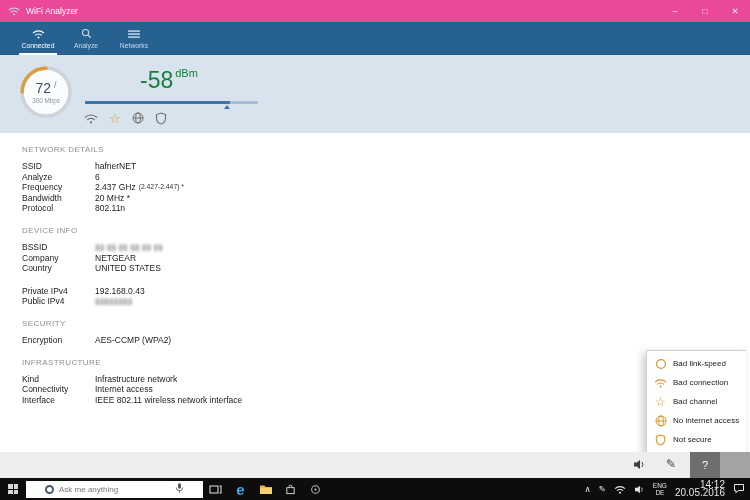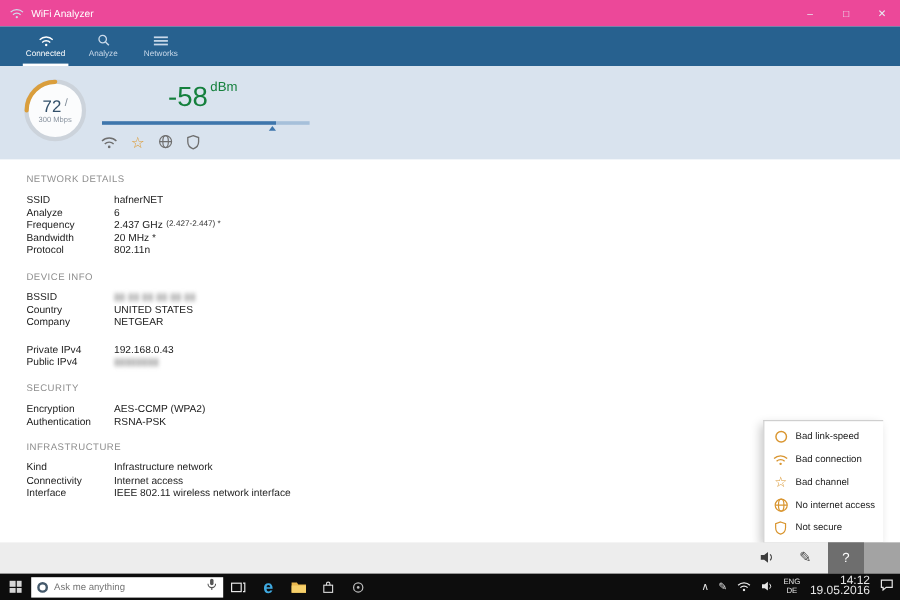--- a/index.html
+++ b/index.html
@@ -43,39 +43,39 @@
   
   .content{position:absolute;top:133px;left:0;right:0;height:319px;background:#fff;padding:12px 0 0 22px}
   .section{margin-bottom:12px}
   .sec-title{font-size:8px;color:#8e8e8e;letter-spacing:.4px;margin-bottom:7px}
   .drow{display:flex;font-size:8.5px;color:#1c1c1c;line-height:10.6px}
   .drow .lbl{width:73px;flex:none}
   .drow .note{font-size:6.8px;margin-left:3px;color:#333;align-self:center}
   .redacted{color:#a8a8a8;filter:blur(1.6px)}
 
   
-  .legend{position:absolute;right:14px;top:350px;width:100px;background:#fff;border:1px solid #cfcfcf;border-right:none;box-shadow:-3px 3px 8px rgba(0,0,0,.22);padding:3px 0}
+  .legend{position:absolute;right:4px;top:350px;width:100px;background:#fff;border:1px solid #cfcfcf;border-right:none;box-shadow:-3px 3px 8px rgba(0,0,0,.22);padding:3px 0}
   .legend-row{display:flex;align-items:center;height:19px;padding-left:7px;gap:6px}
   .licon{width:13px;display:flex;justify-content:center;color:#d9952f}
   .licon-star{font-size:12px;line-height:12px;color:#d9952f}
   .llabel{font-size:8px;color:#222;white-space:nowrap}
 
   
   .cmdbar{position:absolute;top:452px;left:0;right:0;height:26px;background:#ededed;border-top:1px solid:#dcdcdc}
   .cmd-volume{position:absolute;right:104px;top:7px;color:#3d3d3d;display:flex}
   .cmd-pencil{position:absolute;right:74px;top:5px;font-size:12px;color:#3d3d3d}
   .cmd-grayzone{position:absolute;right:0;top:0;width:60px;height:26px;background:#a3a3a3}
   .help-btn{position:absolute;left:0;top:0;width:30px;height:26px;background:#6e6e6e;color:#fff;font-size:11px;display:flex;align-items:center;justify-content:center}
 
   
   .taskbar{position:absolute;bottom:0;left:0;right:0;height:22px;background:#0d0d0d;display:flex;align-items:center}
   .tb-start{width:26px;height:22px;display:flex;align-items:center;justify-content:center}
   .win-logo{display:grid;grid-template-columns:4.5px 4.5px;grid-template-rows:4.5px 4.5px;gap:1px}
   .win-logo i{background:#d6d6d6}
-  .tb-search{width:160px;height:17px;background:#fff;display:flex;align-items:center;padding:0 5px}
+  .tb-search{width:177px;height:17px;background:#fff;display:flex;align-items:center;padding:0 19px}
   .cortana-ring{width:9px;height:9px;border:2px solid #44596b;border-radius:50%;flex:none}
   .tb-search input{border:none;outline:none;flex:1;font-size:8px;color:#555;margin-left:5px;background:transparent;min-width:0;font-family:"Liberation Sans",sans-serif}
   .tb-icon{width:25px;height:22px;display:flex;align-items:center;justify-content:center}
   .edge-e{color:#3fa9e0;font-size:15px;font-weight:bold;line-height:15px}
   .tb-tray{margin-left:auto;display:flex;align-items:center;gap:8px;padding-right:5px;color:#e6e6e6}
   .tray-glyph{font-size:8.5px;line-height:9px}
   .lang{font-size:6.5px;line-height:7.5px;text-align:center}
   .clock{font-size:10px;line-height:8.5px;text-align:right}
 </style>
 </head>
@@ -196,49 +196,45 @@
         </div>
     </div>
 
     <div class="section">
       <div class="sec-title">DEVICE INFO</div>
       <div class="drow">
           <span class="lbl">BSSID</span>
           <span class="val redacted">▮▮ ▮▮ ▮▮ ▮▮ ▮▮ ▮▮</span>
         </div>
       <div class="drow">
+          <span class="lbl">Company</span>
+          <span class="val">NETGEAR</span>
+        </div>
+      <div class="drow">
           <span class="lbl">Country</span>
           <span class="val">UNITED STATES</span>
         </div>
-      <div class="drow">
-          <span class="lbl">Company</span>
-          <span class="val">NETGEAR</span>
-        </div>
     </div>
 
     <div class="section">
       <div class="drow">
           <span class="lbl">Private IPv4</span>
           <span class="val">192.168.0.43</span>
         </div>
       <div class="drow">
           <span class="lbl">Public IPv4</span>
           <span class="val redacted">▮▮▮▮▮▮▮▮</span>
         </div>
     </div>
 
     <div class="section">
       <div class="sec-title">SECURITY</div>
       <div class="drow">
           <span class="lbl">Encryption</span>
           <span class="val">AES-CCMP (WPA2)</span>
-        </div>
-      <div class="drow">
-          <span class="lbl">Authentication</span>
-          <span class="val">RSNA-PSK</span>
         </div>
     </div>
 
     <div class="section">
       <div class="sec-title">INFRASTRUCTURE</div>
       <div class="drow">
           <span class="lbl">Kind</span>
           <span class="val">Infrastructure network</span>
         </div>
       <div class="drow">
@@ -371,21 +367,21 @@
             <polygon points="1,3.5 3.8,3.5 7,1 7,10 3.8,7.5 1,7.5" fill="#e6e6e6"></polygon>
             <path d="M8.8 3 A3.6 3.6 0 0 1 8.8 8" fill="none" stroke="#e6e6e6" stroke-width="1"></path>
           </svg>
       </span>
       <span class="lang">
         <div>ENG</div>
         <div>DE</div>
       </span>
       <span class="clock">
         <div>14:12</div>
-        <div>19.05.2016</div>
+        <div>20.05.2016</div>
       </span>
       <span>
         <svg width="12" height="11" viewBox="0 0 12 11">
             <path d="M1.5 1.5 h9 v6 h-5 l-2.6 2.2 v-2.2 h-1.4 Z" fill="none" stroke="#e6e6e6" stroke-width="1"></path>
           </svg>
       </span>
     </div>
   </div>
 
 </div>

